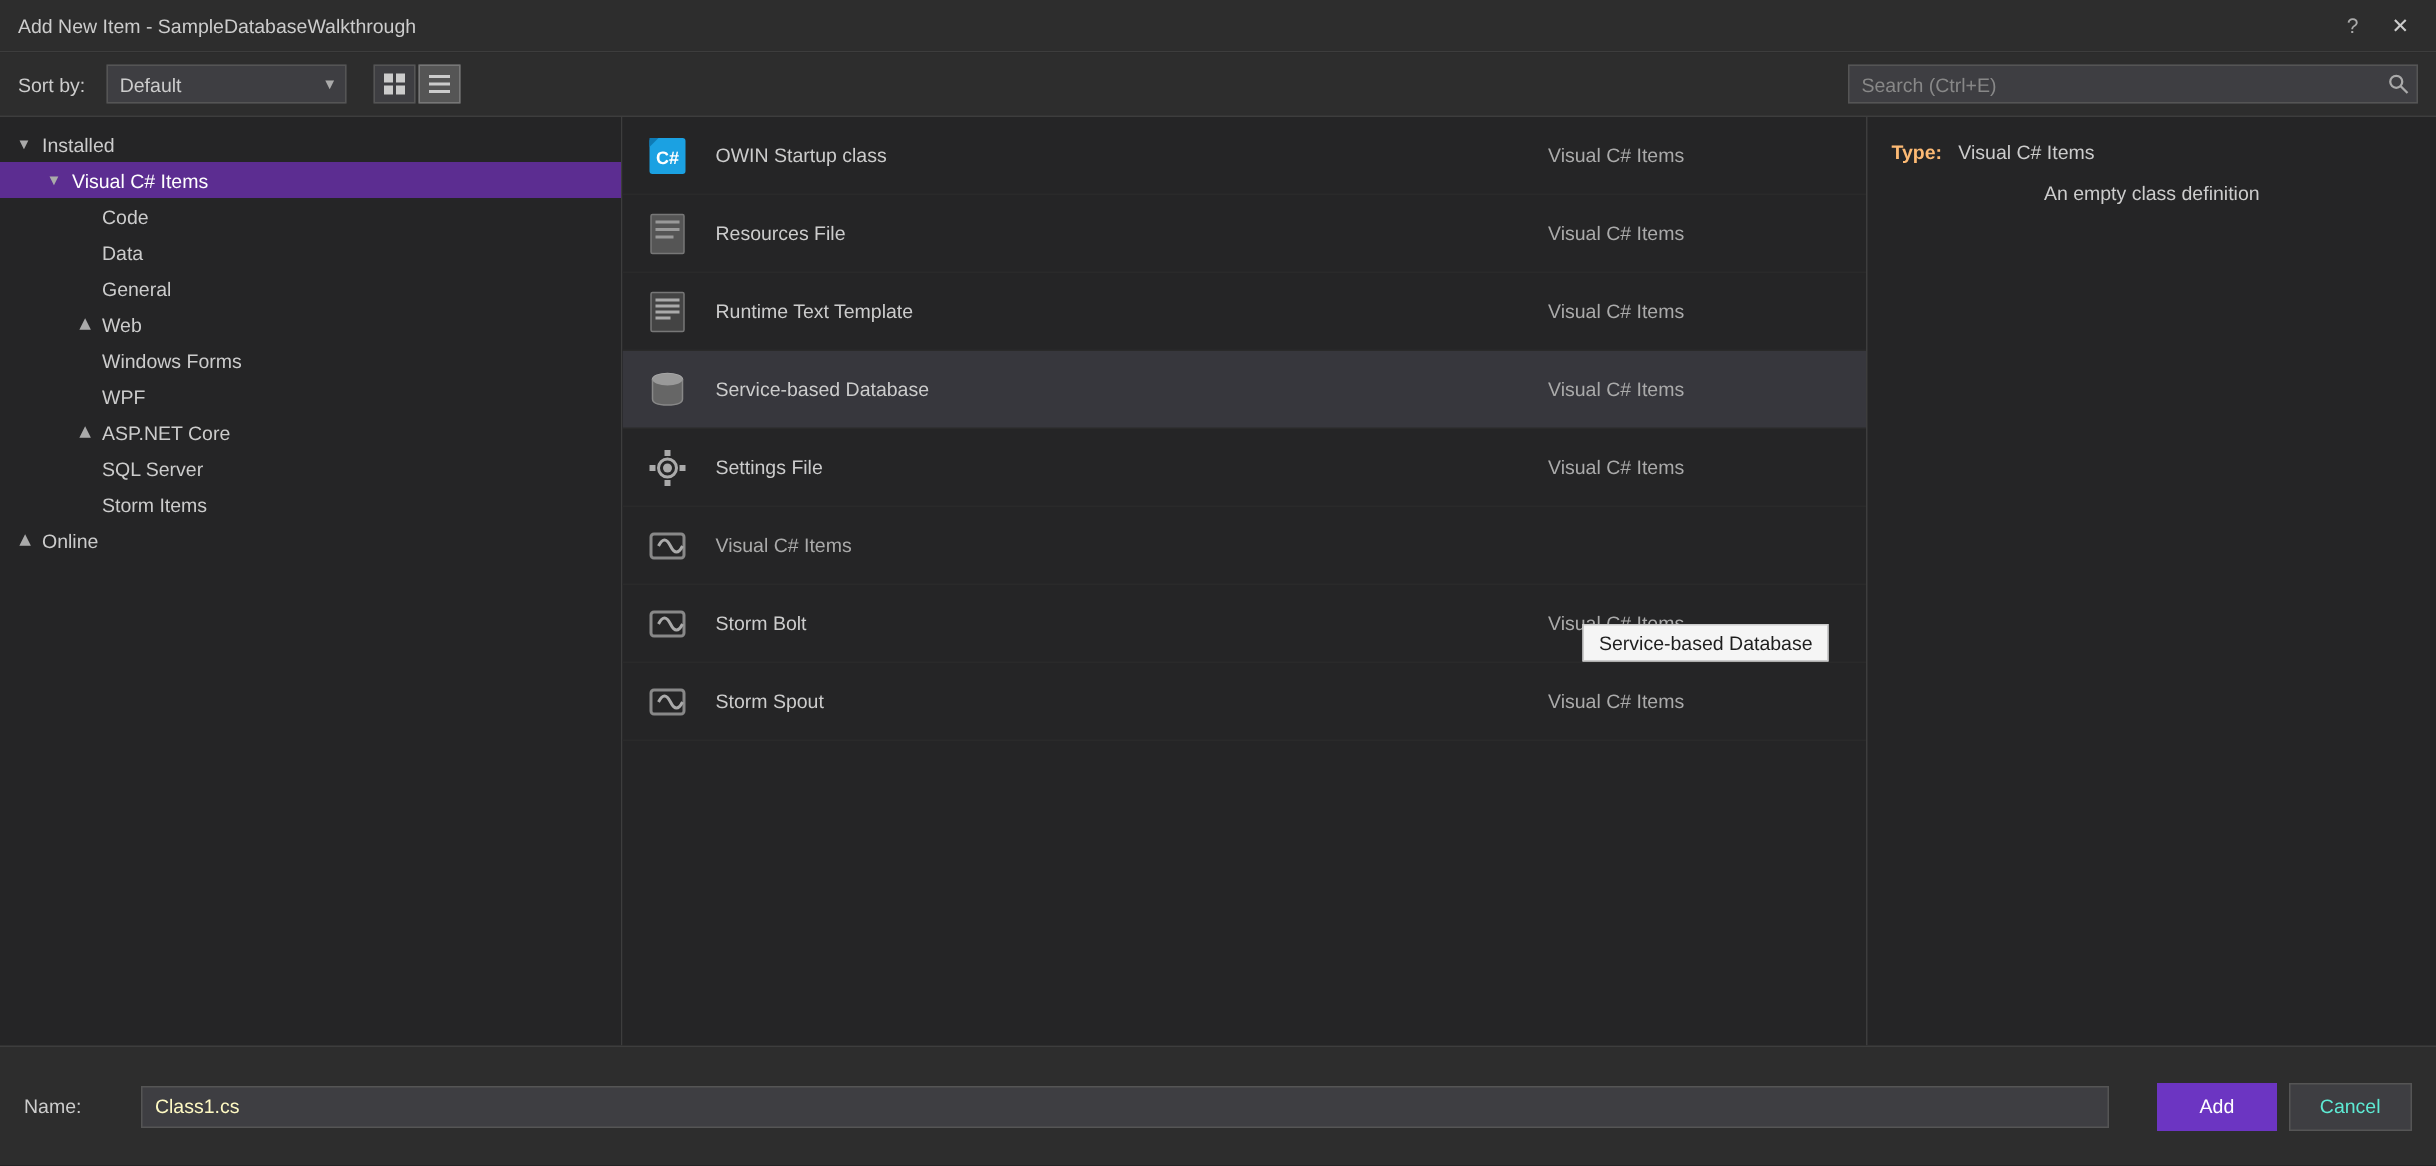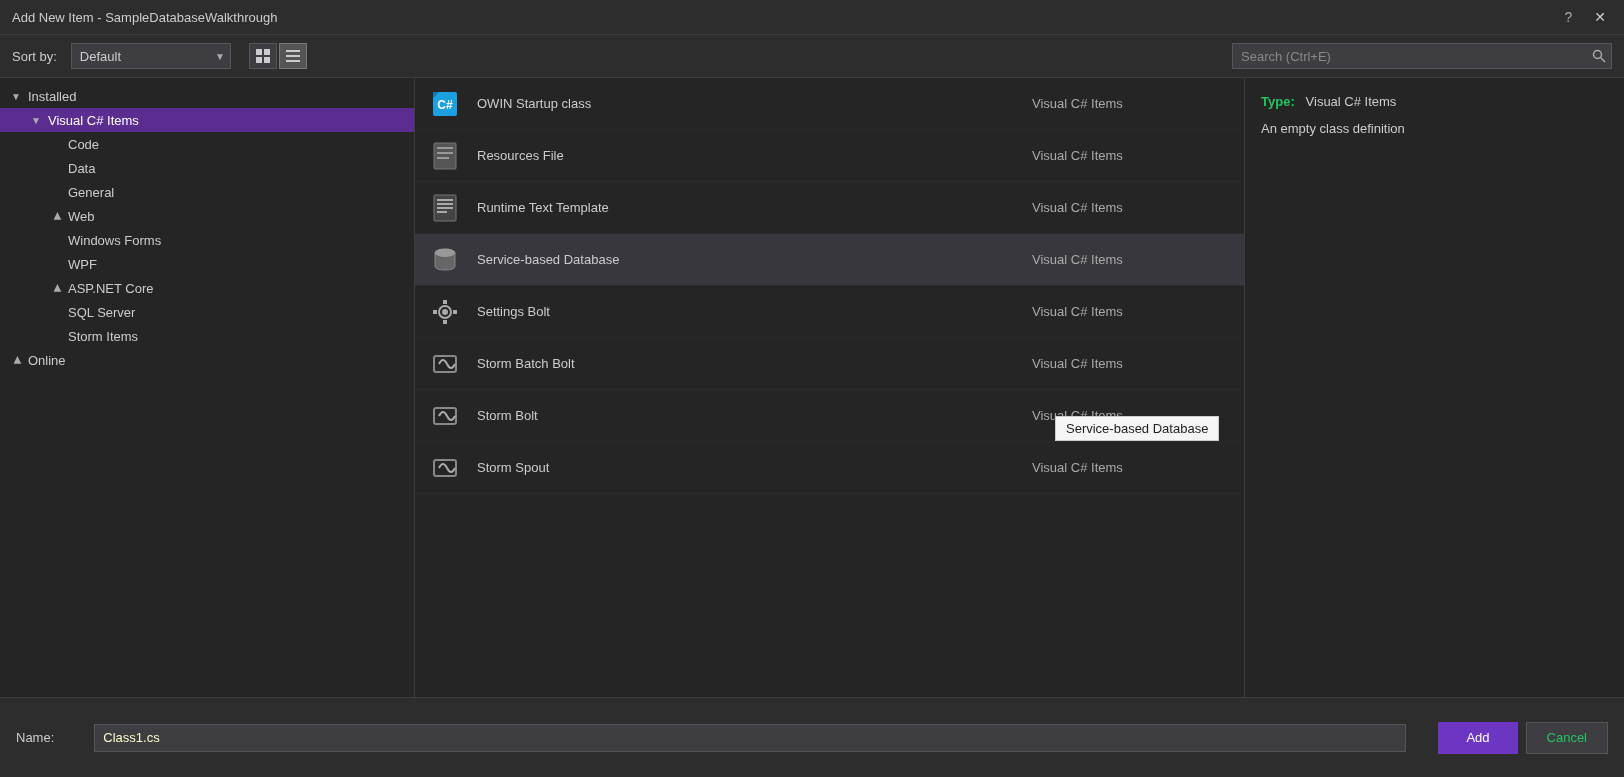--- a/index.html
+++ b/index.html
@@ -241,26 +241,27 @@
       border-left: 1px solid #3d3d3d;
       padding: 16px 16px;
     }
     .right-panel-type {
       font-size: 13px;
       color: #cccccc;
       margin-bottom: 10px;
     }
     .right-panel-type span.label {
       font-weight: bold;
-      color: #22c55e;
+      color: #fdba74;
     }
     .right-panel-desc {
       font-size: 13px;
       color: #cccccc;
       line-height: 1.5;
+      text-align: center;
     }
 
     
     .tooltip {
       position: absolute;
       background: #f5f5f5;
       color: #1e1e1e;
       padding: 4px 10px;
       font-size: 13px;
       border: 1px solid #ccc;
@@ -304,21 +305,21 @@
       background: #6c35c2;
       color: #ffffff;
       border: none;
       padding: 6px 28px;
       font-size: 13px;
       cursor: pointer;
       height: 32px;
     }
     .btn-cancel {
       background: #3e3e42;
-      color: #22c55e;
+      color: #5eead4;
       border: 1px solid #555;
       padding: 6px 20px;
       font-size: 13px;
       cursor: pointer;
       height: 32px;
     }
 
     
     svg { display: block; }
   </style>
@@ -495,32 +496,31 @@
         <div class="item-icon">
           <svg width="32" height="32" viewBox="0 0 32 32">
             <path d="M16 10 A6 6 0 1 1 16 22 A6 6 0 1 1 16 10" fill="none" stroke="#aaa" stroke-width="2"></path>
             <circle cx="16" cy="16" r="3" fill="#aaa"></circle>
             <rect x="14" y="4" width="4" height="4" fill="#aaa"></rect>
             <rect x="14" y="24" width="4" height="4" fill="#aaa"></rect>
             <rect x="4" y="14" width="4" height="4" fill="#aaa"></rect>
             <rect x="24" y="14" width="4" height="4" fill="#aaa"></rect>
           </svg>
         </div>
-        <span class="item-name">Settings Bolt</span>
+        <span class="item-name">Settings File</span>
         <span class="item-category">Visual C# Items</span>
       </div>
 
       <div class="list-item">
         <div class="item-icon">
           <svg width="32" height="32" viewBox="0 0 32 32">
             <rect x="5" y="8" width="22" height="16" rx="2" fill="none" stroke="#888" stroke-width="2"></rect>
             <path d="M10 16 Q14 8 18 16 Q22 24 26 16" fill="none" stroke="#aaa" stroke-width="2"></path>
           </svg>
         </div>
-        <span class="item-name">Storm Batch Bolt</span>
         <span class="item-category">Visual C# Items</span>
       </div>
 
       <div class="list-item">
         <div class="item-icon">
           <svg width="32" height="32" viewBox="0 0 32 32">
             <rect x="5" y="8" width="22" height="16" rx="2" fill="none" stroke="#888" stroke-width="2"></rect>
             <path d="M10 16 Q14 8 18 16 Q22 24 26 16" fill="none" stroke="#aaa" stroke-width="2"></path>
           </svg>
         </div>

